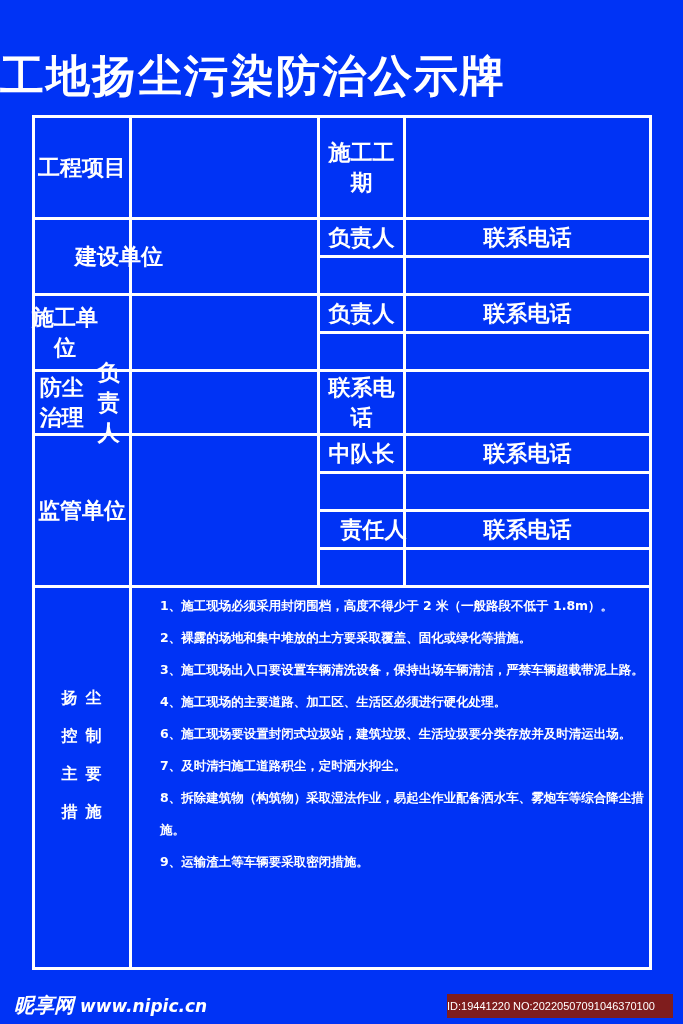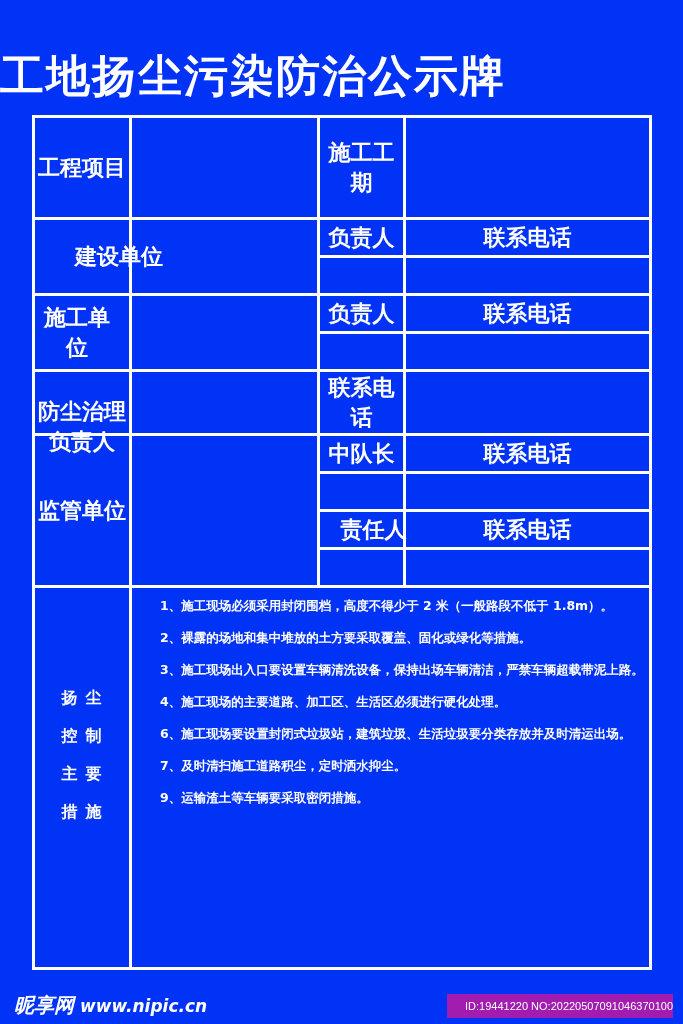--- a/index.html
+++ b/index.html
@@ -13,39 +13,39 @@
     position:absolute; left:0; top:48px; width:683px; text-align:left;
     font-size:44px; font-weight:bold; letter-spacing:2px; line-height:56px;
   }
   .hl, .vl { position:absolute; background:#ffffff; }
   .hl { height:3px; }
   .vl { width:3px; }
   .cell {
     position:absolute; display:flex; align-items:center; justify-content:center;
     font-size:22px; font-weight:bold; text-align:center; line-height:30px;
   }
-  .stack { flex-direction:column;margin-top:24px; }
+  .stack { flex-direction:row; }
   .measures-label {
     position:absolute; left:33px; width:97px; top:680px;
     display:flex; flex-direction:column; align-items:center;
     font-size:16px; font-weight:bold; letter-spacing:8px;
   }
   .measures-label span { height:38px; line-height:38px; padding-left:8px;font-family:Liberation Mono, monospace; }
   .measures {
     position:absolute; left:160px; top:590px; width:488px;
     font-size:12.5px; font-weight:bold; line-height:32px;
   }
   .measures div { white-space:normal; }
   .wm-left {
     position:absolute; left:14px; top:992px; font-size:20px; font-weight:bold; font-style:italic;
   }
   .wm-left .url { font-size:17px; margin-left:6px; }
   .wm-right {
     position:absolute; left:447px; top:994px; width:226px; height:24px;
-    background:#a21caf; font-size:11px; line-height:24px; text-align:right;
+    background:#7f1d1d; font-size:11px; line-height:24px; text-align:left;
     font-family:"Liberation Sans", sans-serif;
   }
 </style>
 </head>
 <body>
 
 <div class="title">工地扬尘污染防治公示牌</div>
 
 <div>
 
@@ -71,21 +71,21 @@
   <div class="cell" style="left:35px;top:118px;width:94px;height:99px;">工程项目</div>
   <div class="cell" style="left:132px;top:118px;width:185px;height:99px;"></div>
   <div class="cell" style="left:320px;top:118px;width:83px;height:99px;">施工工期</div>
   <div class="cell" style="left:406px;top:118px;width:243px;height:99px;"></div>
 
   <div class="cell" style="left:35px;top:220px;width:94px;height:73px;padding-left:37px;">建设单位</div>
   <div class="cell" style="left:132px;top:220px;width:185px;height:73px;"></div>
   <div class="cell" style="left:320px;top:220px;width:83px;height:35px;">负责人</div>
   <div class="cell" style="left:406px;top:220px;width:243px;height:35px;">联系电话</div>
 
-  <div class="cell" style="left:35px;top:296px;width:84px;height:73px;">施工单位</div>
+  <div class="cell" style="left:23px;top:296px;width:84px;height:73px;">施工单位</div>
   <div class="cell" style="left:132px;top:296px;width:185px;height:73px;"></div>
   <div class="cell" style="left:320px;top:296px;width:83px;height:35px;">负责人</div>
   <div class="cell" style="left:406px;top:296px;width:243px;height:35px;">联系电话</div>
 
   <div class="cell stack" style="left:35px;top:372px;width:94px;height:61px;">
     <span>防尘治理</span>
     <span>负责人</span>
   </div>
   <div class="cell" style="left:132px;top:372px;width:185px;height:61px;"></div>
   <div class="cell" style="left:320px;top:372px;width:83px;height:61px;">联系电话</div>
@@ -103,20 +103,21 @@
     <span>主要</span>
     <span>措施</span>
   </div>
   <div class="measures">
     <div>1、施工现场必须采用封闭围档，高度不得少于 2 米（一般路段不低于 1.8m）。</div>
     <div>2、裸露的场地和集中堆放的土方要采取覆盖、固化或绿化等措施。</div>
     <div>3、施工现场出入口要设置车辆清洗设备，保持出场车辆清洁，严禁车辆超载带泥上路。</div>
     <div>4、施工现场的主要道路、加工区、生活区必须进行硬化处理。</div>
     <div>6、施工现场要设置封闭式垃圾站，建筑垃圾、生活垃圾要分类存放并及时清运出场。</div>
     <div>7、及时清扫施工道路积尘，定时洒水抑尘。</div>
+    <div>8、拆除建筑物（构筑物）采取湿法作业，易起尘作业配备洒水车、雾炮车等综合降尘措施。</div>
     <div>9、运输渣土等车辆要采取密闭措施。</div>
   </div>
 </div>
 
 <div class="wm-left">
   <span>昵享网</span><span class="url">www.nipic.cn</span>
 </div>
 <div class="wm-right">ID:19441220 NO:20220507091046370100</div>
 
 </body></html>

